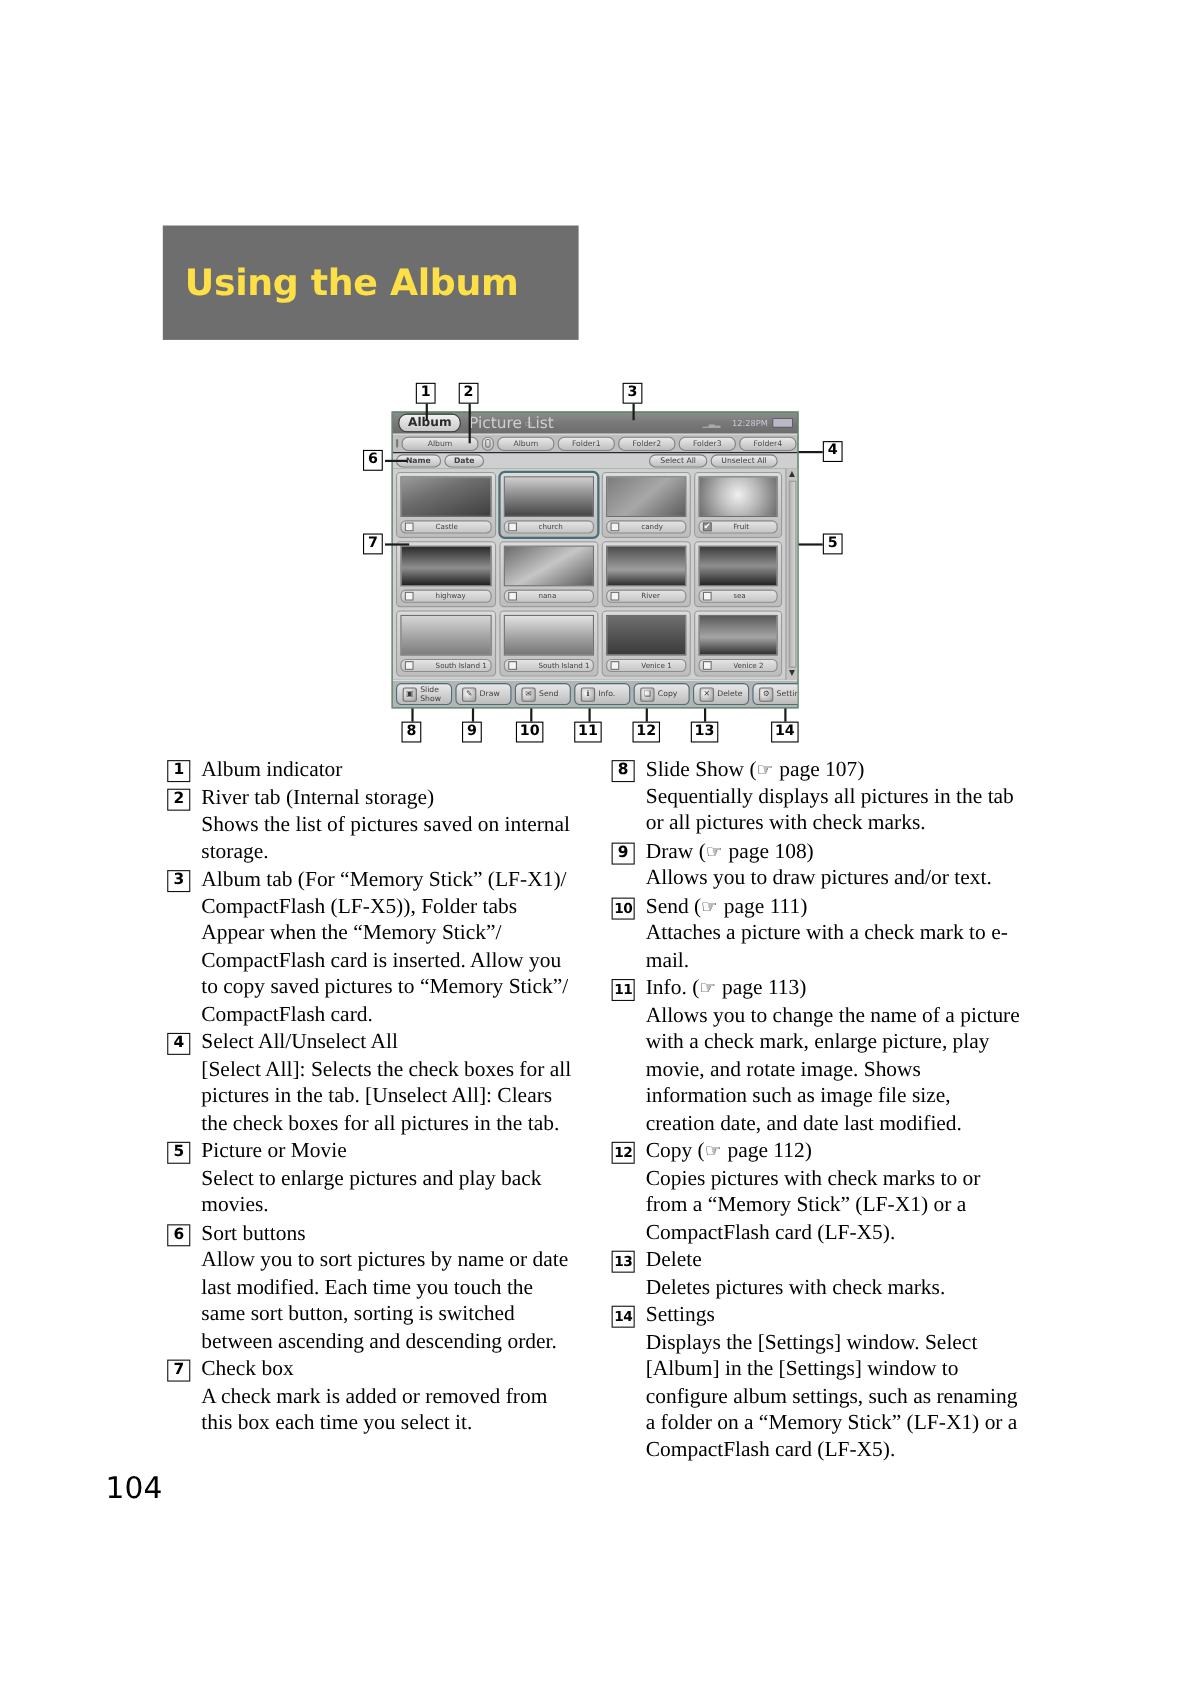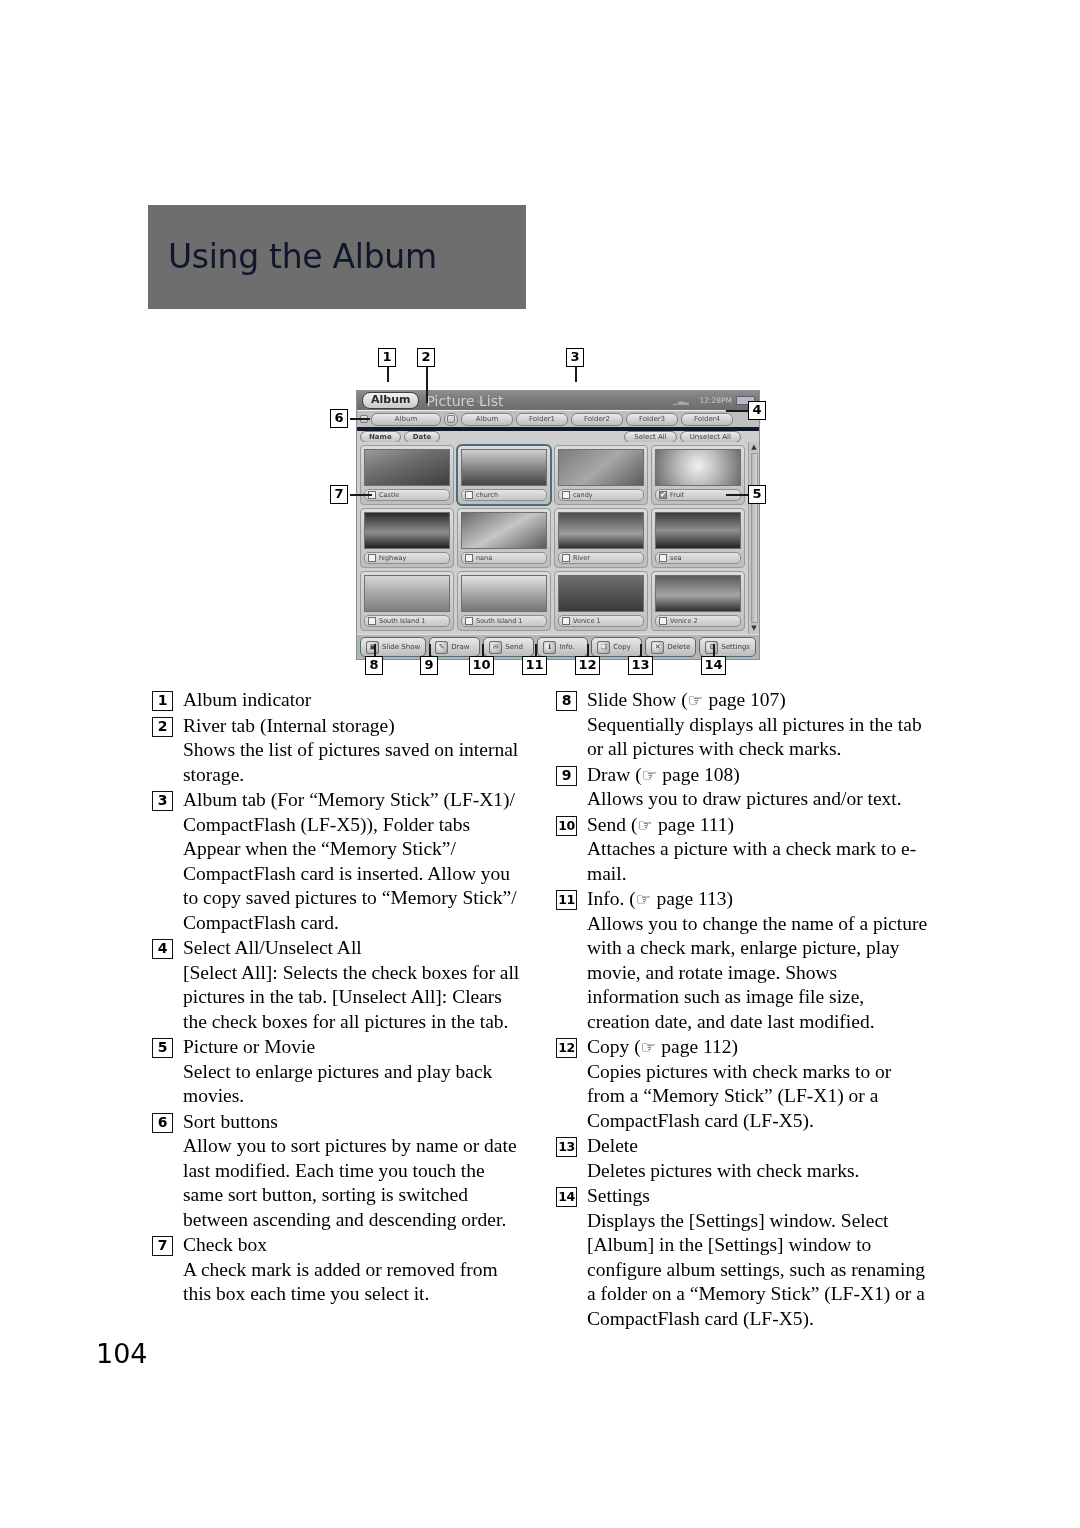--- a/index.html
+++ b/index.html
@@ -22,24 +22,24 @@
     width: 378px;
     height: 104px;
     background: #6e6e6e;
     display: flex;
     flex-direction: column;
     justify-content: center;
     padding-left: 20px;
   }
   .title-banner .tline {
     font-family: "DejaVu Sans", sans-serif;
-    font-weight: normal;
+    font-weight: bold;
     font-size: 33px;
     line-height: 40px;
-    color: #0f172a;
+    color: #fde047;
     letter-spacing: -0.3px;
   }
 
   
   .figure {
     position: absolute;
     left: 330px;
     top: 348px;
     width: 430px;
     height: 325px;
@@ -67,27 +67,26 @@
     z-index: 5;
   }
   .lead.v { width: 1.6px; }
   .lead.h { height: 1.6px; }
 
   
   .device {
     position: absolute;
     left: 26px;
     top: 26px;
-    width: 404px;
+    width: 370px;
     height: 270px;
     background: #15803d;
     border: 1px solid #8e8e8e;
     overflow: hidden;
     z-index: 2;
-    margin-top: 16px;
   }
   .dev-titlebar {
     height: 19px;
     background: linear-gradient(180deg, #8c8c8c 0%, #777 55%, #6d6d6d 100%);
     display: flex;
     align-items: center;
     padding: 0 3px;
     position: relative;
   }
   .album-badge {
@@ -171,21 +170,21 @@
   }
   .tab.internal { min-width: 70px; }
 
   
   .sort-row {
     height: 15px;
     background: #cfcfcf;
     display: flex;
     align-items: center;
     padding: 0 3px;
-    border-top: 4px solid #0f172a;
+    border-top: 1px solid #0f172a;
     position: relative;
   }
   .sortbtn {
     height: 12px;
     background: linear-gradient(180deg,#ececec,#c0c0c0);
     border: 1px solid #7e7e7e;
     border-radius: 6px;
     font-family: "DejaVu Sans", sans-serif;
     font-weight: bold;
     font-size: 7px;
@@ -244,21 +243,21 @@
   }
   .cap {
     margin-top: 3px;
     width: 100%;
     height: 12px;
     background: linear-gradient(180deg,#e4e4e4,#c6c6c6);
     border: 1px solid #8c8c8c;
     border-radius: 5px;
     display: flex;
     align-items: center;
-    gap: 3px;
+    gap: 20px;
     padding: 0 3px;
   }
   .chk {
     width: 8px; height: 8px;
     background: #f4f4f4;
     border: 1px solid #6c6c6c;
     flex: 0 0 auto;
     position: relative;
   }
   .chk.checked { background: #8f8f8f; }

